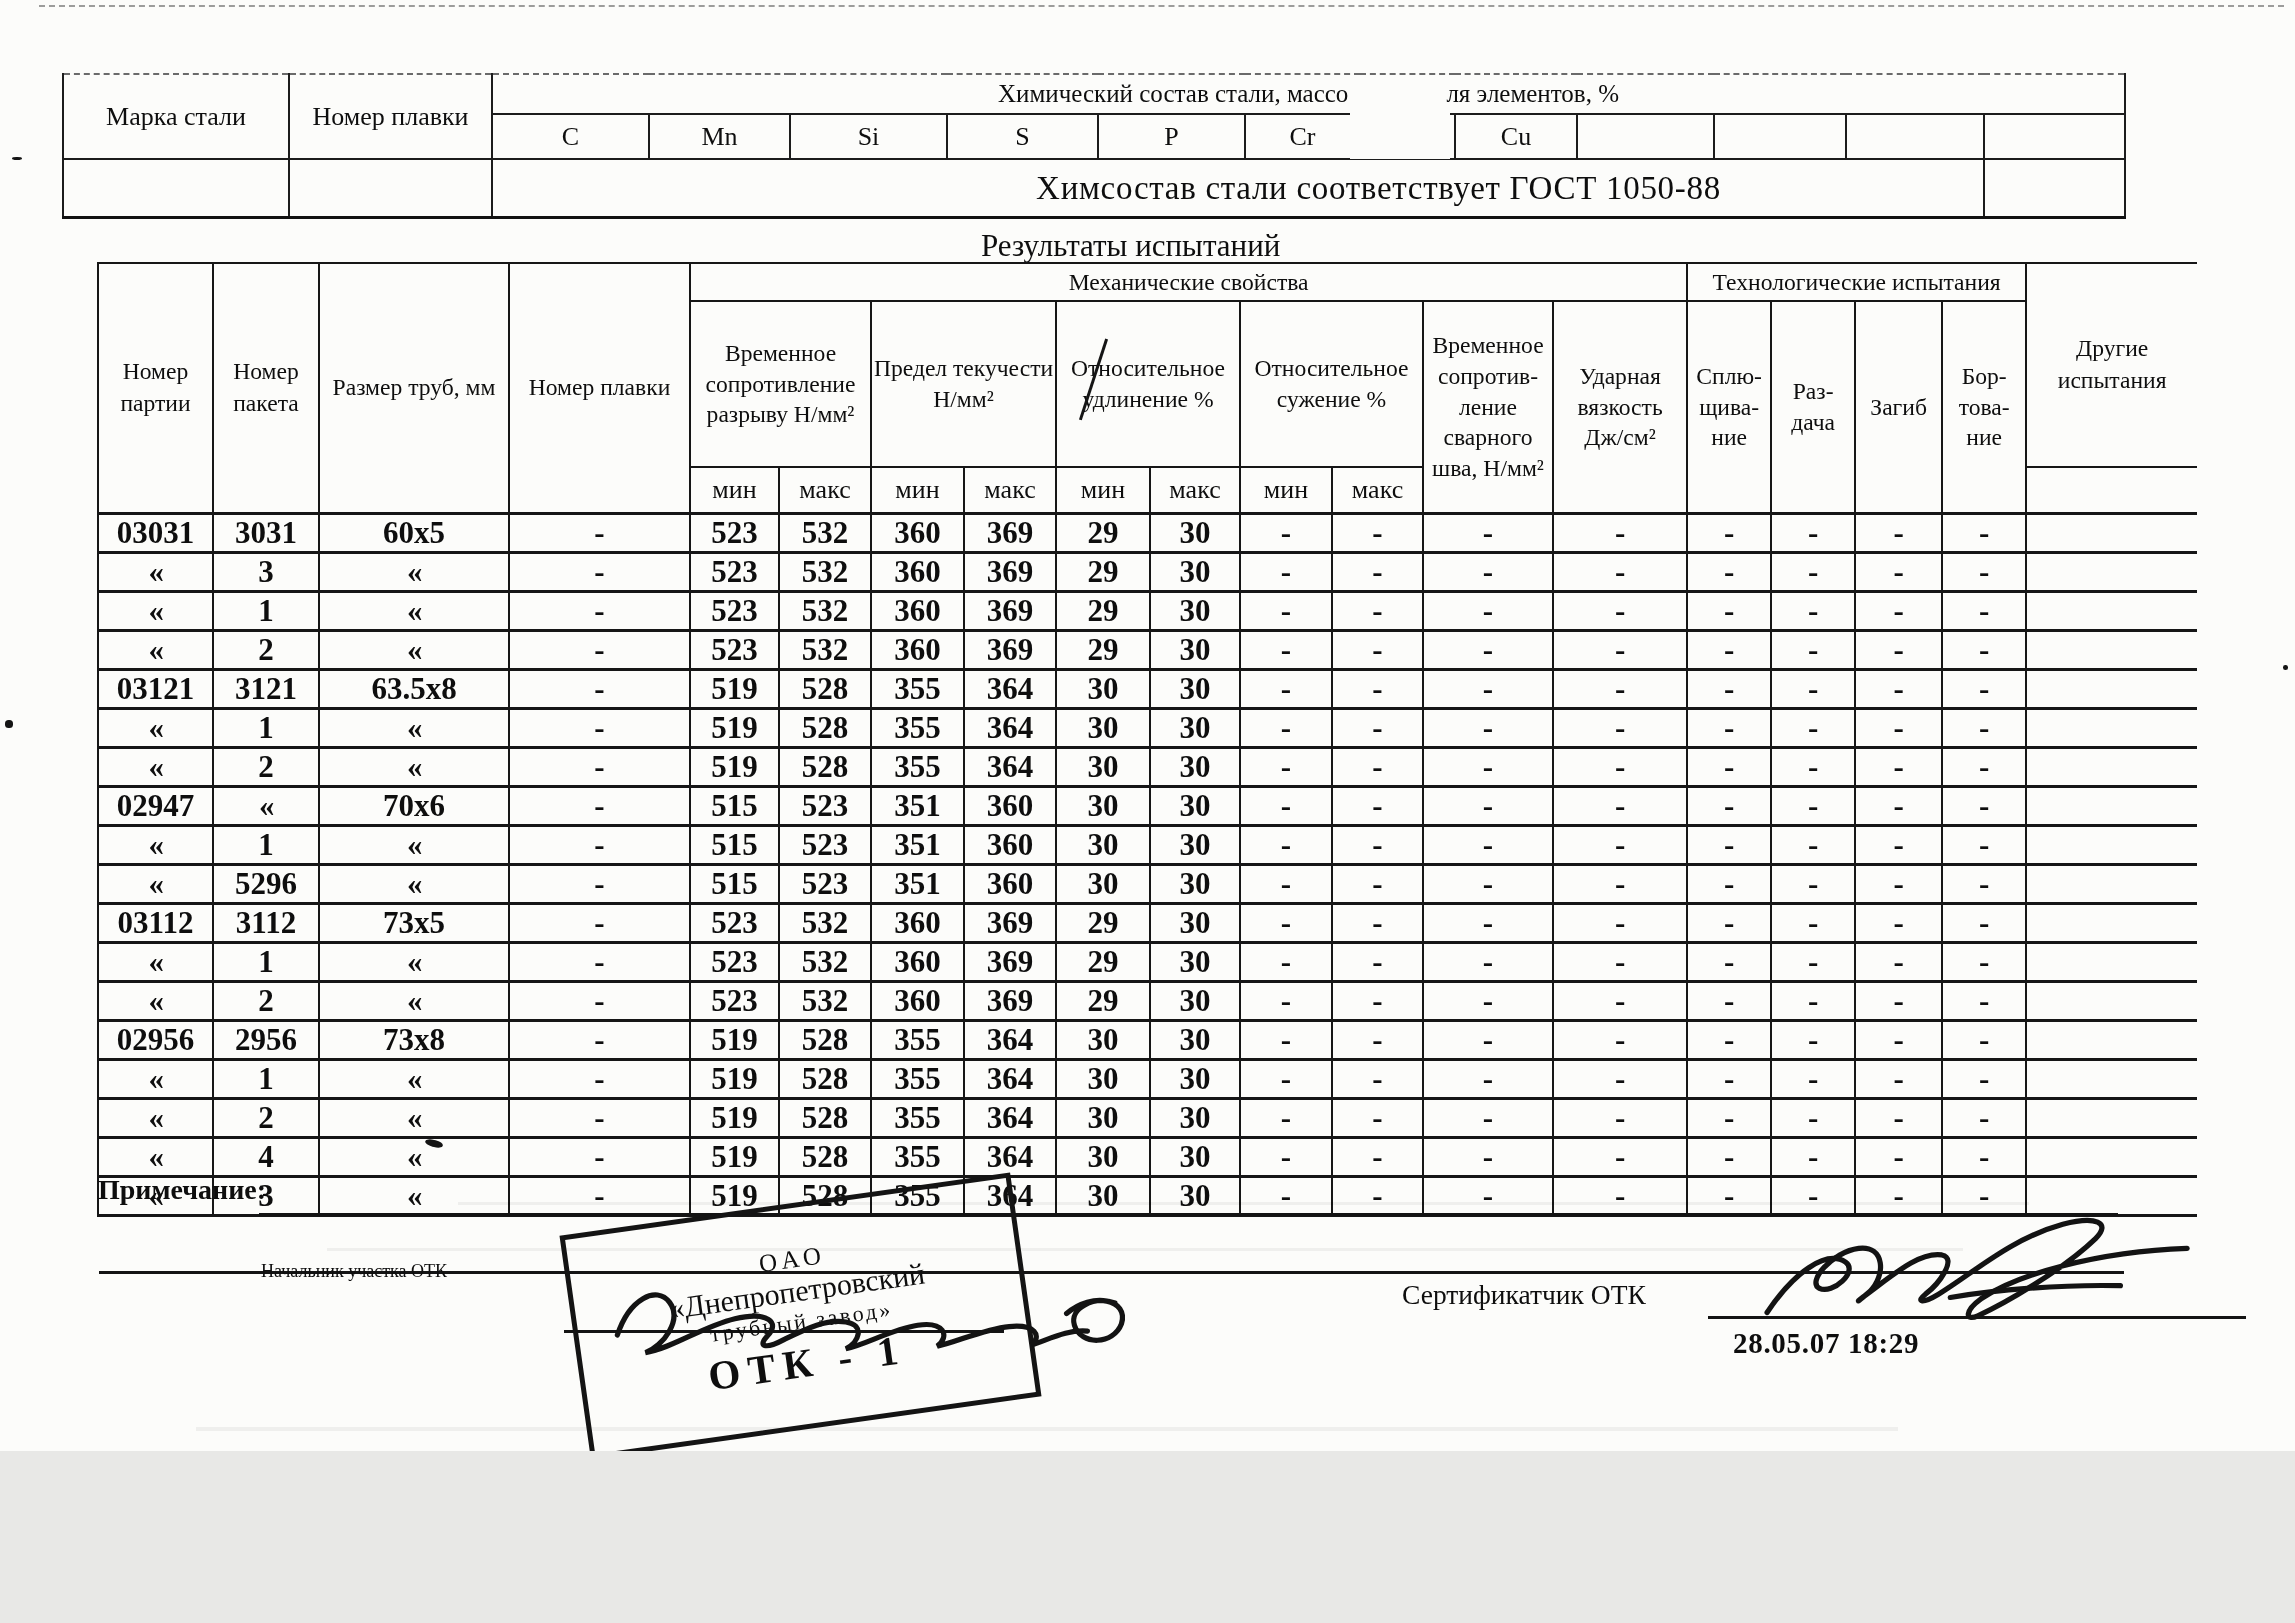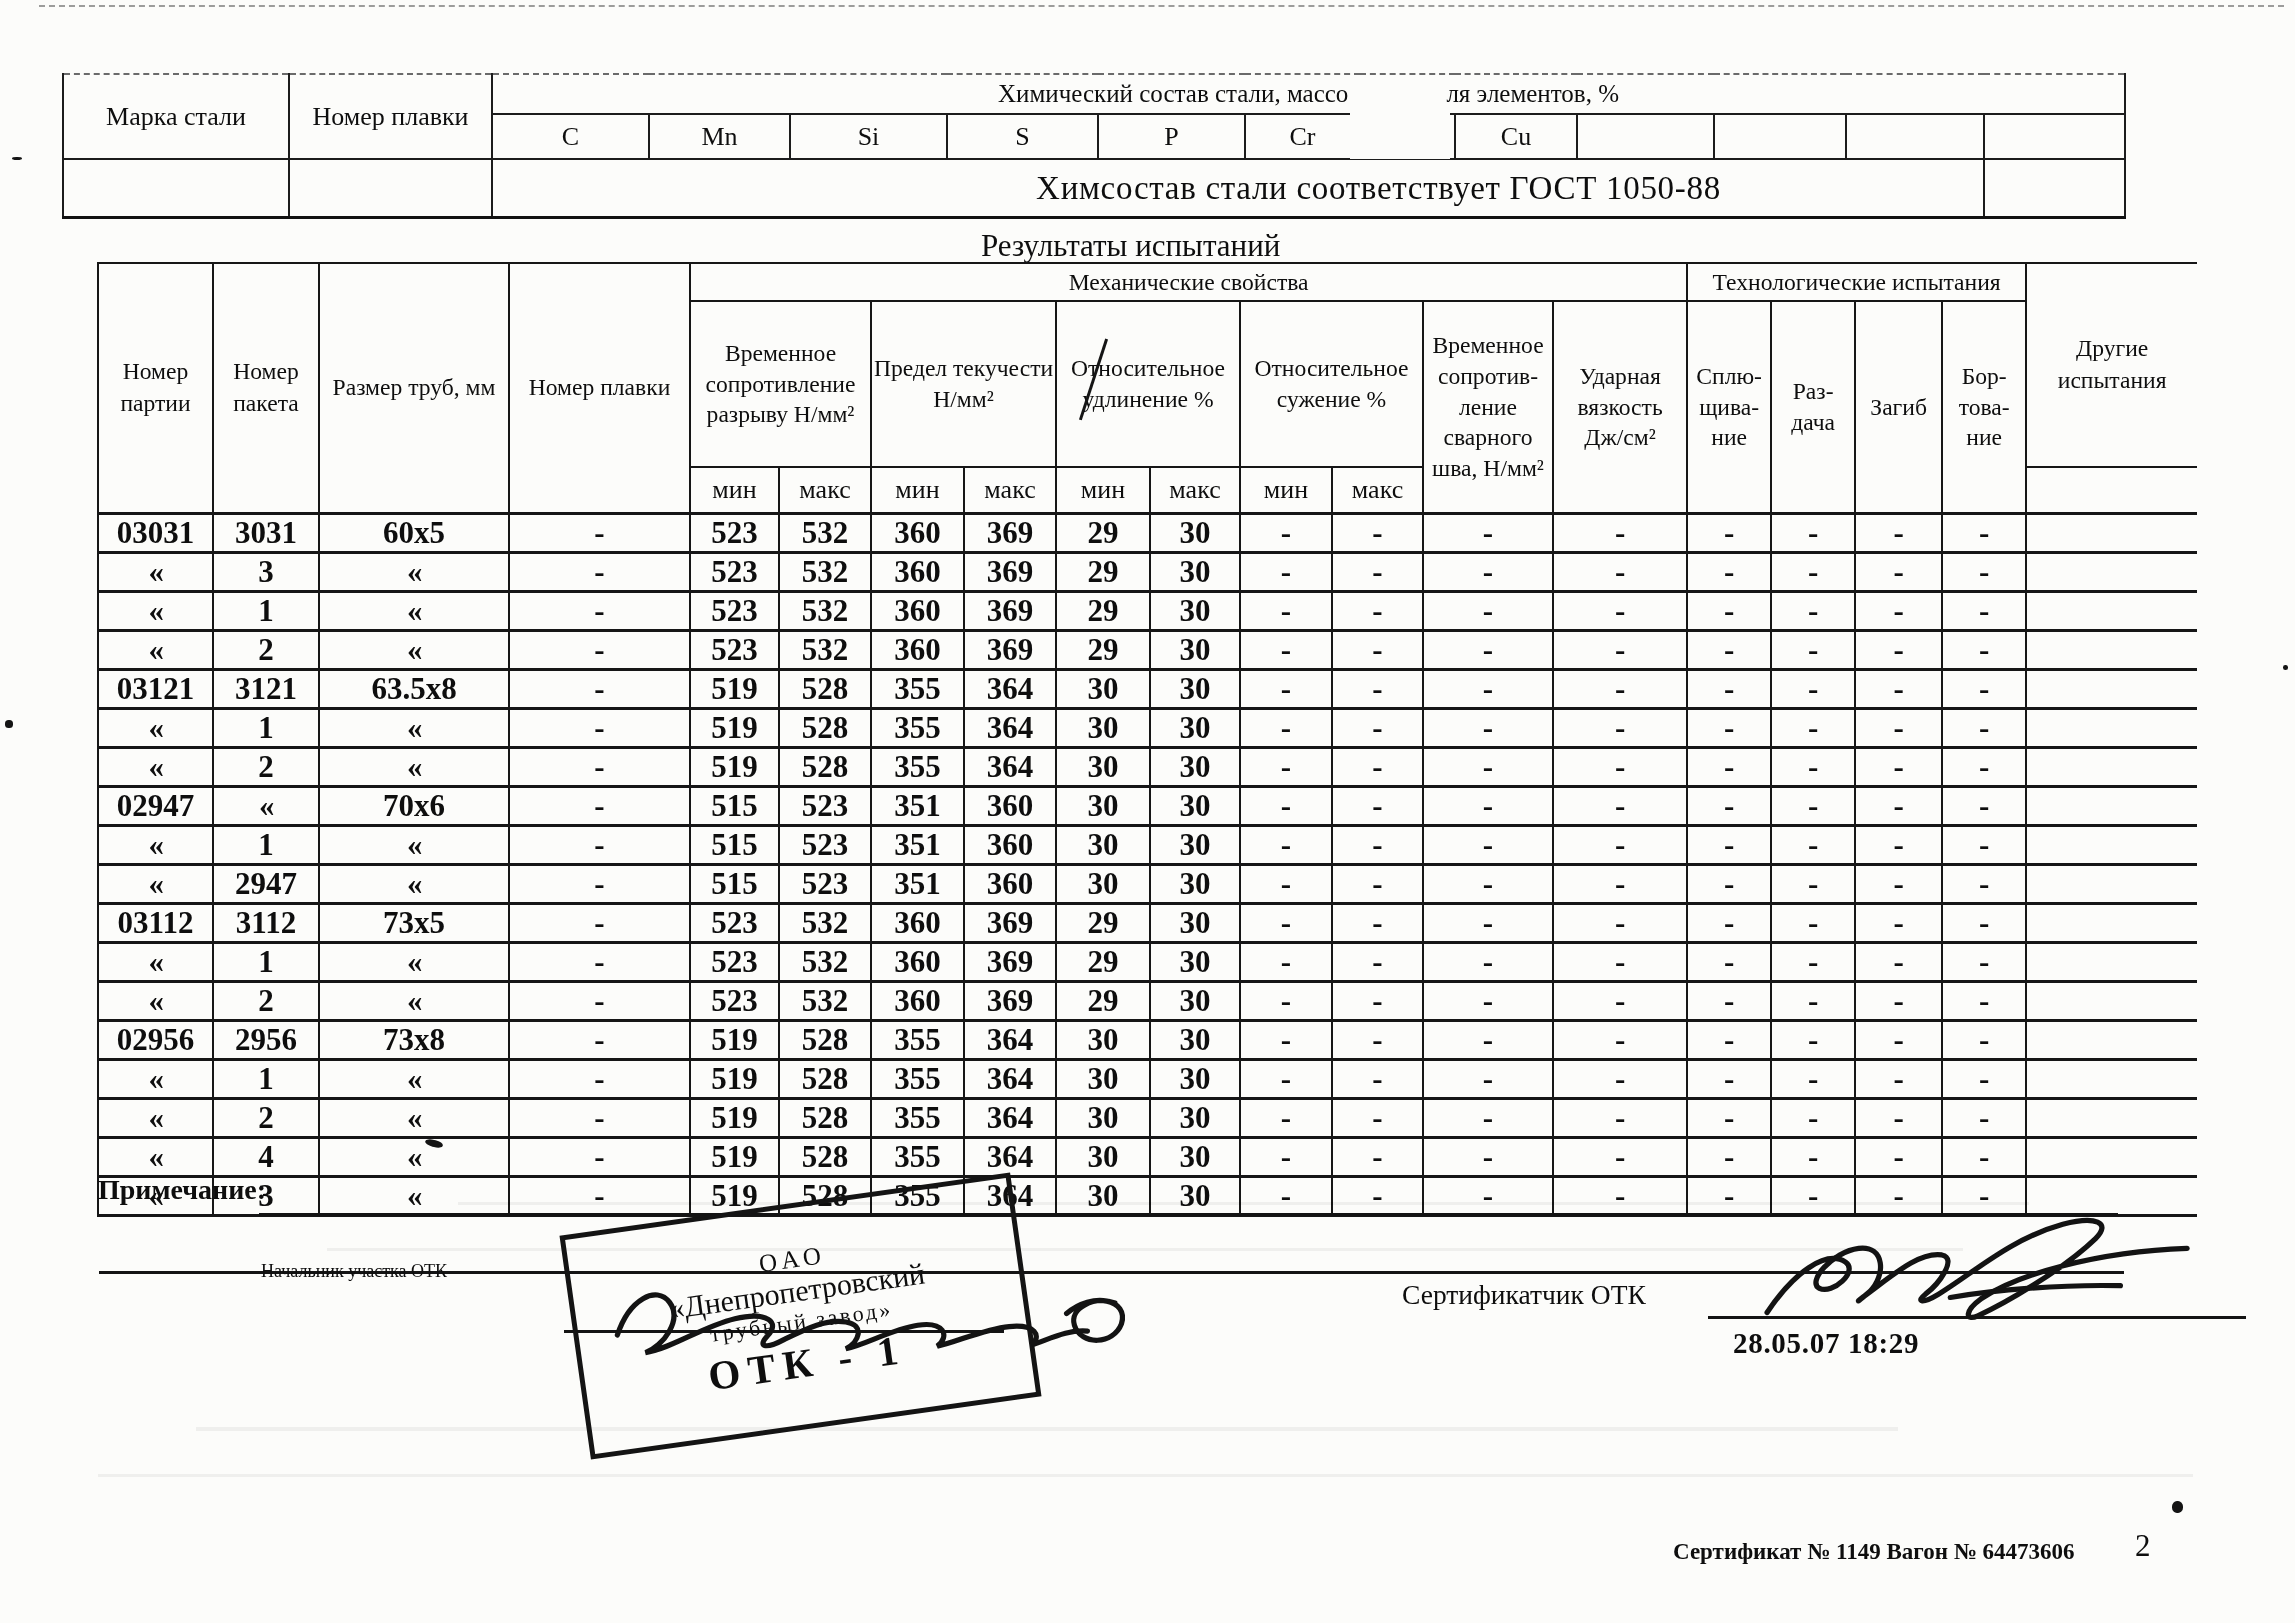--- a/index.html
+++ b/index.html
@@ -1,17 +1,17 @@
 <!DOCTYPE html>
 <html style="font-size:10.5px"><head>
 <meta charset="utf-8">
 <style>
   html,body { margin:0; padding:0; background:#e8e8e6; }
   .page {
-    position:relative; width:2295px; height:1623px;
+    position:relative; width:2295px; height:1451px;
     background:#fcfcfa; color:#0e0e0e;
     font-family:"Liberation Serif","DejaVu Serif",serif;
     overflow:hidden;
   }
   
   .top-dashes { position:absolute; left:39px; top:5.2px; width:2245px; height:0;
     border-top:2.6px dashed rgba(40,40,40,.45); }
 
   table { border-collapse:collapse; table-layout:fixed; }
   td { padding:0; text-align:center; vertical-align:middle; overflow:hidden; }
@@ -377,21 +377,21 @@
           <td>-</td>
           <td>-</td>
           <td>-</td>
           <td>-</td>
           <td>-</td>
           <td>-</td>
           <td></td>
         </tr>
         <tr class="data">
           <td class="chev">«</td>
-          <td>2947</td>
+          <td>5296</td>
           <td class="chev">«</td>
           <td>-</td>
           <td>515</td>
           <td>523</td>
           <td>351</td>
           <td>360</td>
           <td>30</td>
           <td>30</td>
           <td>-</td>
           <td>-</td>

